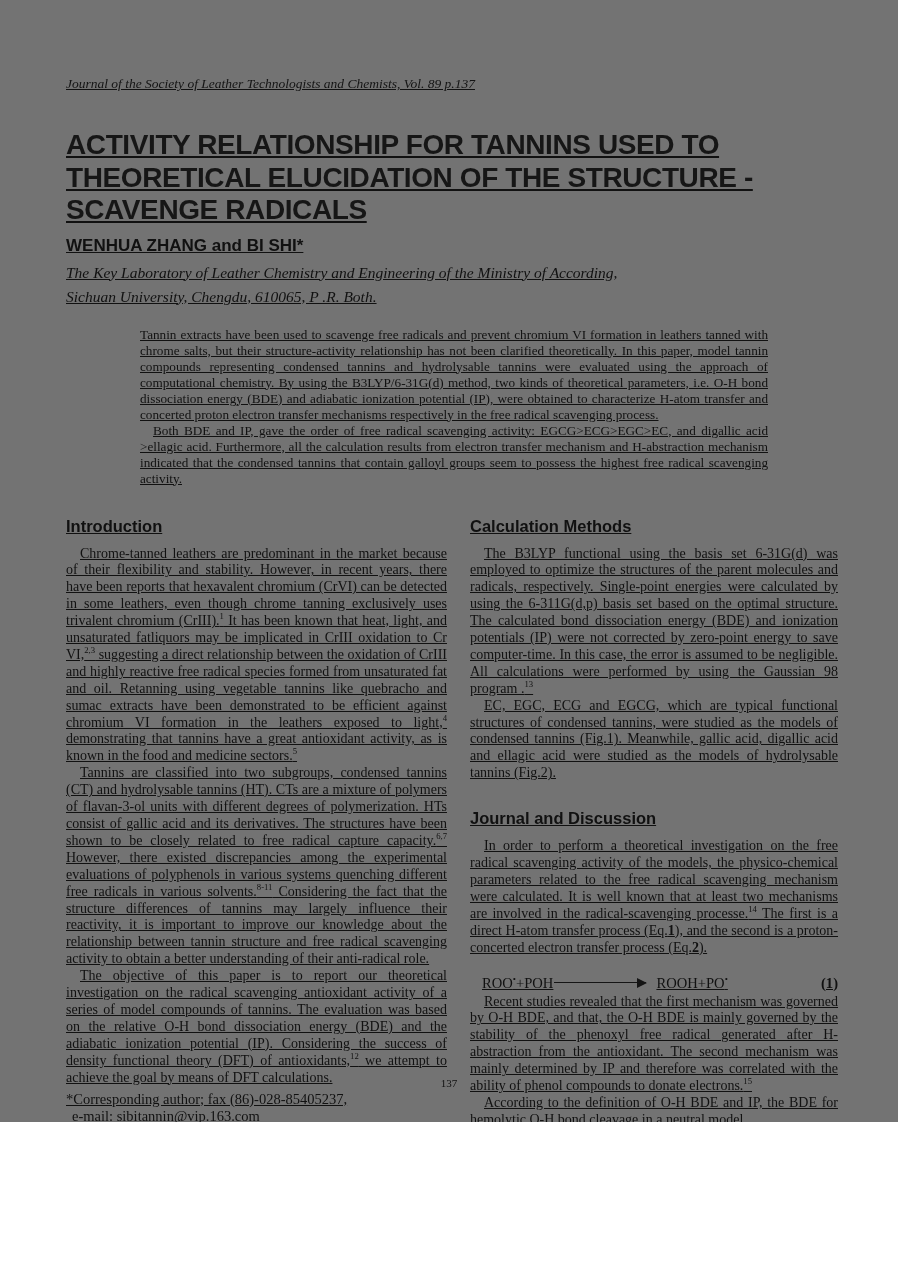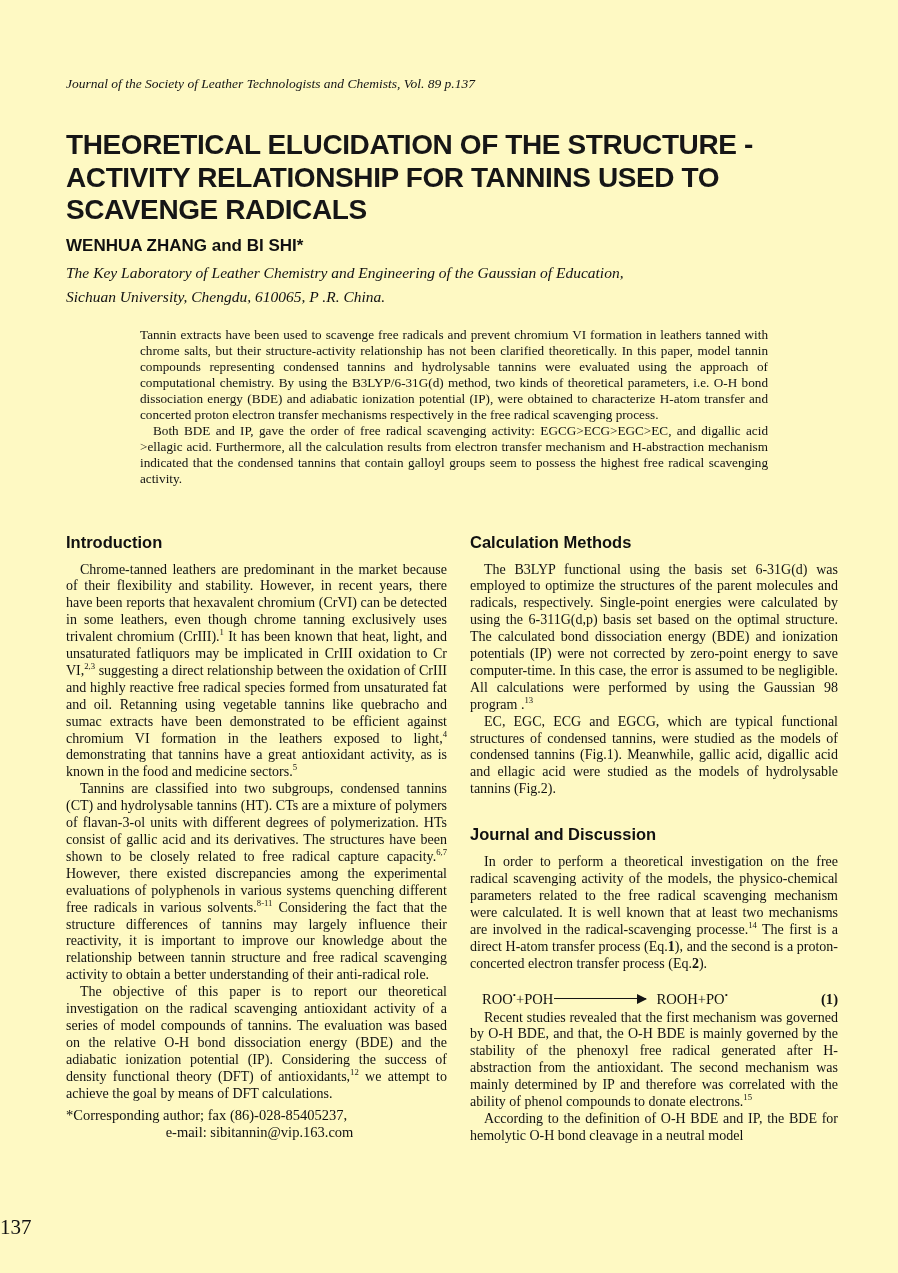--- a/index.html
+++ b/index.html
@@ -1,22 +1,23 @@
 <!DOCTYPE html>
 <html><head>
 <meta charset="utf-8">
 <style>
   html,body { margin:0; padding:0; background:#ffffff; }
   .page {
     position:relative;
-    width:898px; height:1273px;
-    background:#fef9c3;
+    width:898px; height:1122px;
+    background:#737373;
     color:#111111;
     font-family:"Liberation Serif", serif;
     overflow:hidden;
+    text-decoration:underline;
   }
   .content { padding:76px 60px 0 66px; }
 
   .journal-line {
     font-style:italic;
     font-size:13.5px;
     line-height:16px;
     color:#141414;
   }
 
@@ -61,21 +62,21 @@
     margin-top:30px;
   }
   .col-left  { width:381px; flex:none; }
   .col-right { width:368px; flex:none; }
 
   .sec-heading {
     font-family:"Liberation Sans", sans-serif;
     font-weight:bold;
     font-size:16.5px;
     line-height:19px;
-    margin:16px 0 10px 0;
+    margin:0 0 10px 0;
   }
   .sec-heading.spaced { margin-top:27px; }
 
   .col p.body {
     margin:0;
     font-size:14px;
     line-height:16.9px;
     text-align:justify;
     text-indent:14px;
   }
@@ -111,48 +112,49 @@
   }
   .arr-long  { width:92px; }
   .arr-short { width:12px; }
   .arr-med   { width:24px; }
 
   .footnote {
     margin-top:4px;
     font-size:14.5px;
     line-height:17.5px;
   }
-  .footnote .fn2 { padding-left:6px;text-align:center; }
+  .footnote .fn2 { padding-left:6px; }
 
   .page-number {
     position:absolute;
     left:0; right:0;
     bottom:33px;
-    font-size:21px;
+    text-align:center;
+    font-size:11px;
   }
 </style>
 </head>
 <body>
 
 <div class="page">
   <div class="content">
 
     <div class="journal-line">Journal of the Society of Leather Technologists and Chemists, Vol. 89 p.137</div>
 
     <div class="title">
+      <div>ACTIVITY RELATIONSHIP FOR TANNINS USED TO</div>
       <div>THEORETICAL ELUCIDATION OF THE STRUCTURE -</div>
-      <div>ACTIVITY RELATIONSHIP FOR TANNINS USED TO</div>
       <div>SCAVENGE RADICALS</div>
     </div>
 
     <div class="authors">WENHUA ZHANG and BI SHI*</div>
 
     <div class="affiliation">
-      <div>The Key Laboratory of Leather Chemistry and Engineering of the Gaussian of Education,</div>
-      <div>Sichuan University, Chengdu, 610065, P .R. China.</div>
+      <div>The Key Laboratory of Leather Chemistry and Engineering of the Ministry of According,</div>
+      <div>Sichuan University, Chengdu, 610065, P .R. Both.</div>
     </div>
 
     <div class="summary">
       <p>Tannin extracts have been used to scavenge free radicals and prevent chromium VI formation in leathers tanned with chrome salts, but their structure-activity relationship has not been clarified theoretically. In this paper, model tannin compounds representing condensed tannins and hydrolysable tannins were evaluated using the approach of computational chemistry. By using the B3LYP/6-31G(d) method, two kinds of theoretical parameters, i.e. O-H bond dissociation energy (BDE) and adiabatic ionization potential (IP), were obtained to characterize H-atom transfer and concerted proton electron transfer mechanisms respectively in the free radical scavenging process.</p>
       <p class="indent">Both BDE and IP, gave the order of free radical scavenging activity: EGCG&gt;ECG&gt;EGC&gt;EC, and digallic acid &gt;ellagic acid. Furthermore, all the calculation results from electron transfer mechanism and H-abstraction mechanism indicated that the condensed tannins that contain galloyl groups seem to possess the highest free radical scavenging activity.</p>
     </div>
 
     <div class="columns">
 
       <div class="col col-left">

